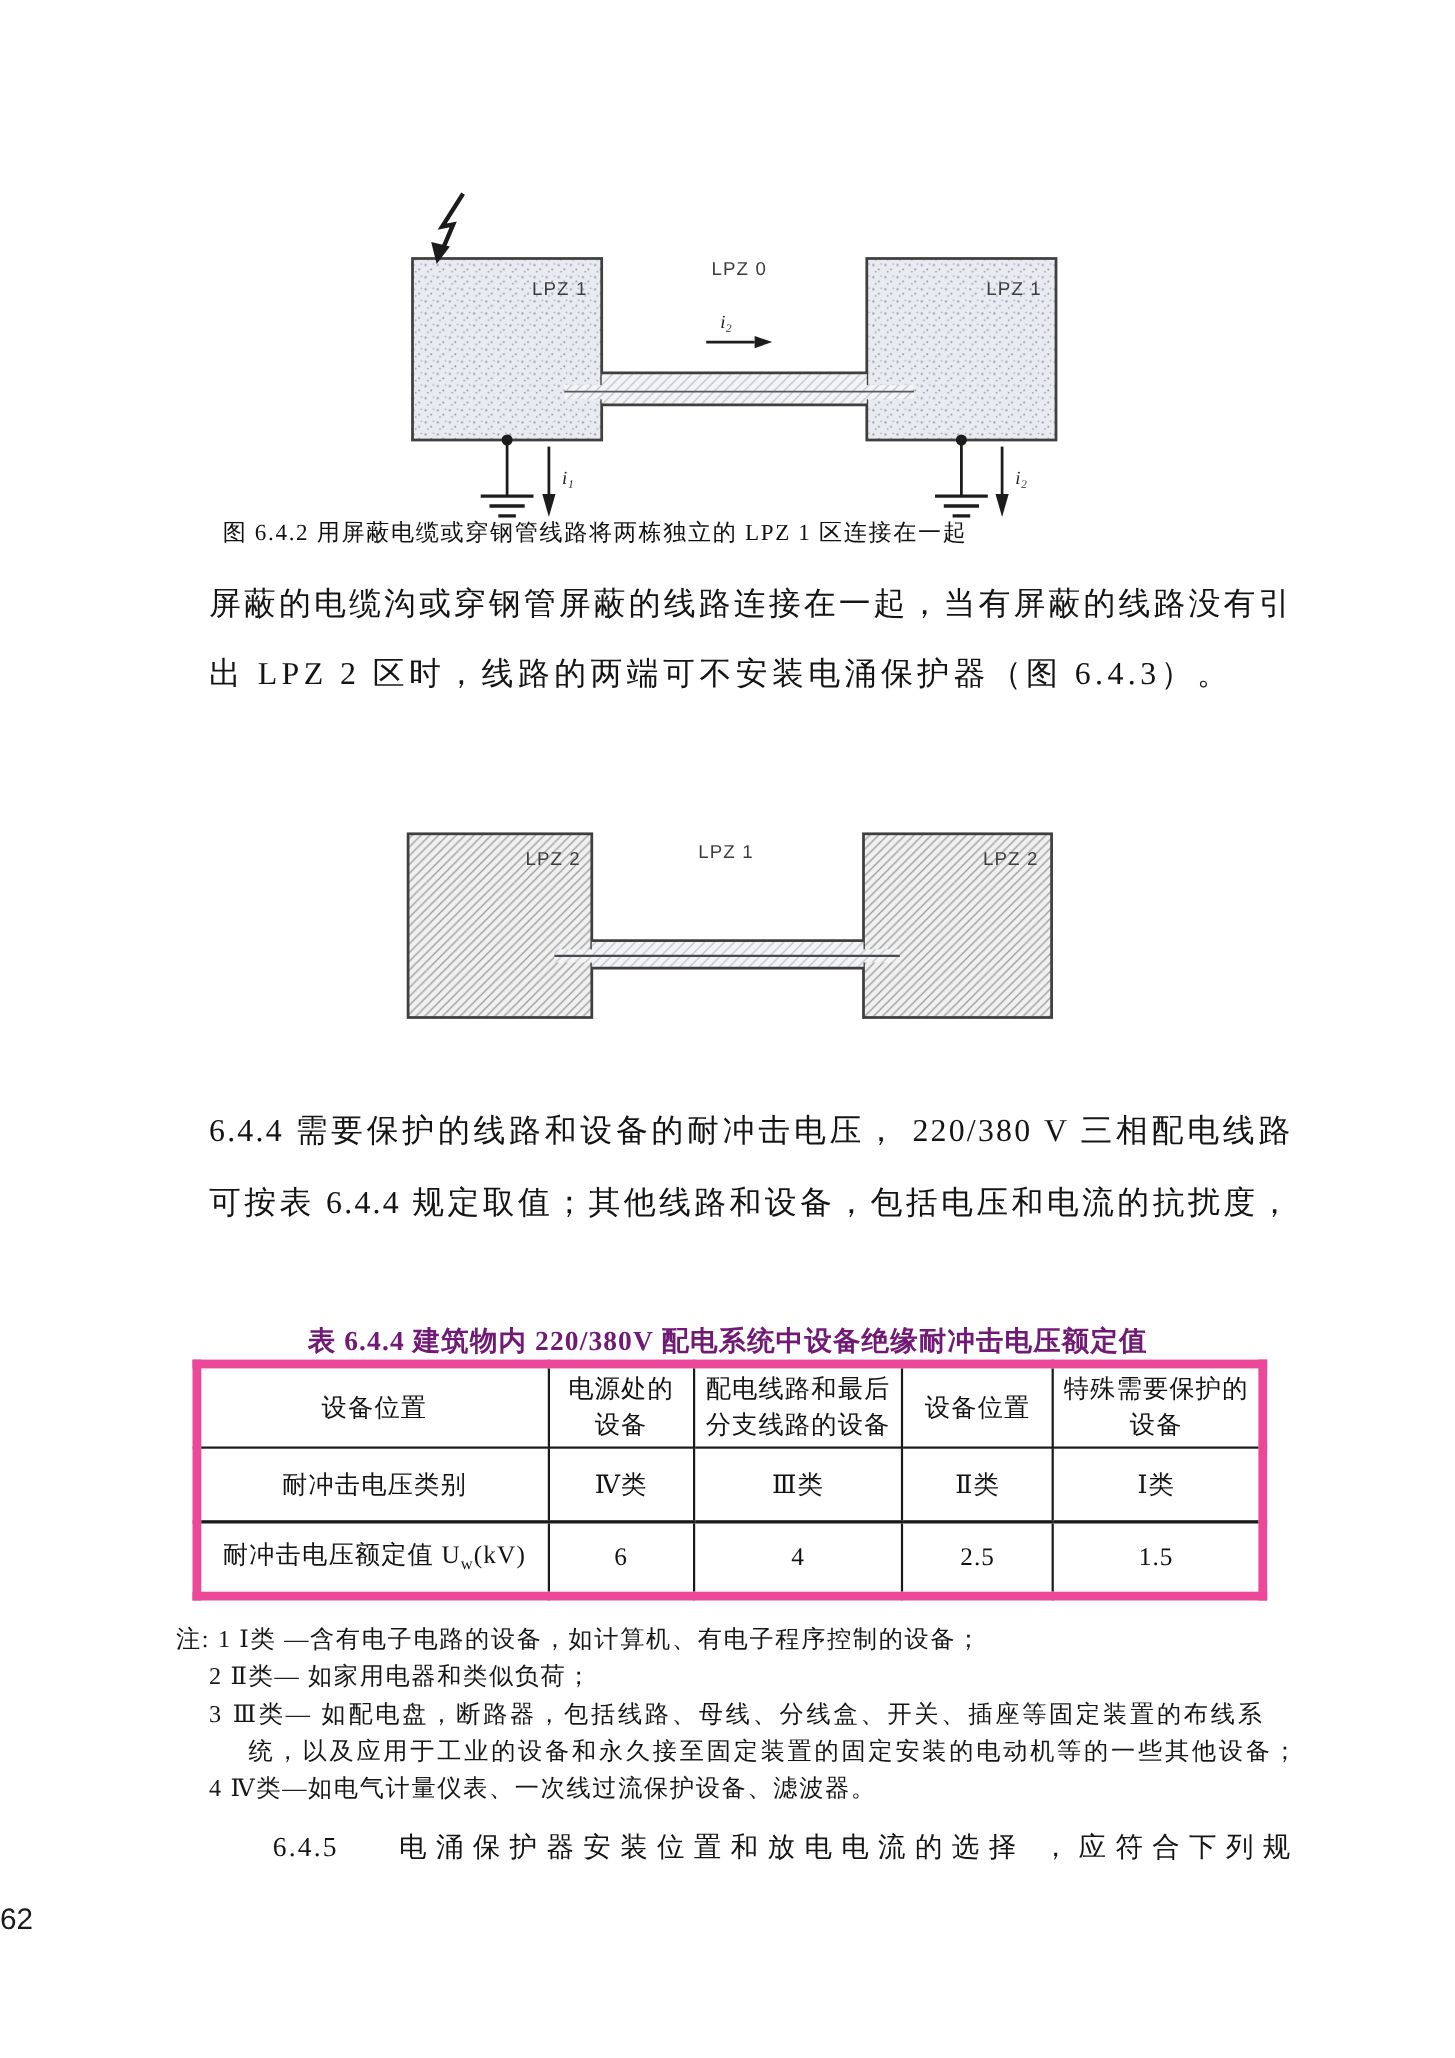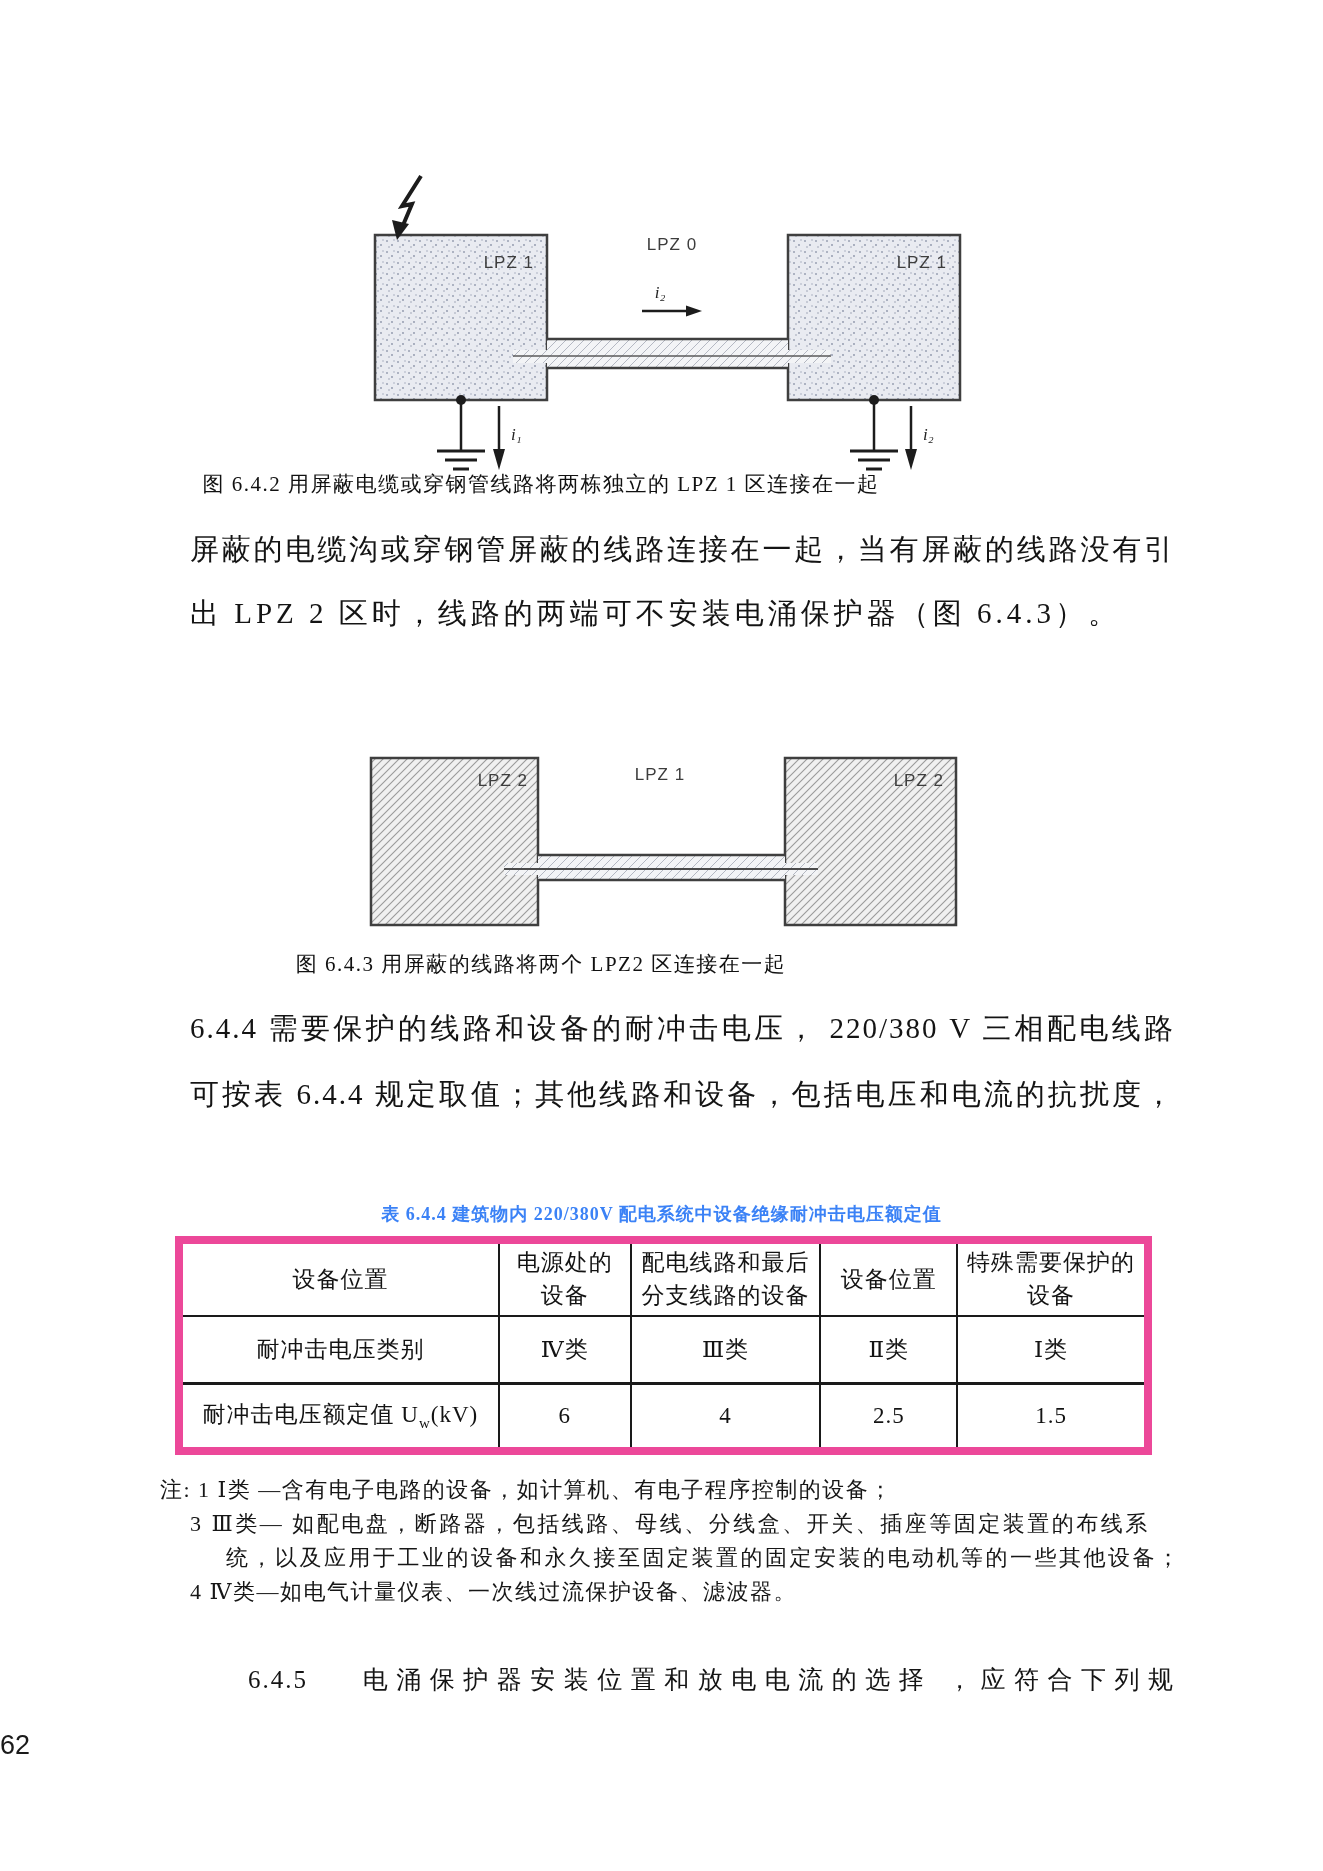--- a/index.html
+++ b/index.html
@@ -23,21 +23,21 @@
     font-size:21px;letter-spacing:1.5px;color:#111;
   }
   
   .para{left:190px;width:985px;font-size:29px;color:#141414;}
   .pline{line-height:64px;height:64px;text-align:justify;text-align-last:justify;letter-spacing:2px;white-space:nowrap;}
   .pline.last{text-align-last:left;letter-spacing:4px;}
   .p644 .pline{line-height:66px;height:66px;}
   
   .tbl-title{
     left:0;width:1323px;text-align:center;
-    font-size:18px;font-weight:bold;letter-spacing:1px;color:#3b82f6;
+    font-size:25px;font-weight:bold;letter-spacing:1px;color:#701a75;
   }
   
   table.t644{
     border-collapse:collapse;table-layout:fixed;
     width:977px;font-size:23px;color:#131313;
     border:8px solid #ec4899;
   }
   table.t644 td{
     border:2px solid #1a1a1a;
     text-align:center;vertical-align:middle;
@@ -157,21 +157,20 @@
     <rect x="538" y="106" width="247" height="23" fill="url(#diagLight)"></rect>
     <line x1="538" y1="105" x2="785" y2="105" stroke="#3f3f3f" stroke-width="2.5"></line>
     <line x1="504" y1="119" x2="818" y2="119" stroke="#4a4a4a" stroke-width="2"></line>
     <line x1="538" y1="130" x2="785" y2="130" stroke="#3f3f3f" stroke-width="2.5"></line>
 
     <text class="fig-label" x="528" y="36" text-anchor="end">LPZ 2</text>
     <text class="fig-label" x="660" y="30" text-anchor="middle">LPZ 1</text>
     <text class="fig-label" x="944" y="36" text-anchor="end">LPZ 2</text>
   </svg>
 
-  <div class="abs caption" style="top:950px;">图 6.4.3 用屏蔽的线路将两个 LPZ2 区连接在一起</div>
 
   <div class="abs para p644" style="top:995px;">
     <div class="pline">6.4.4 需要保护的线路和设备的耐冲击电压， 220/380 V 三相配电线路</div>
     <div class="pline">可按表 6.4.4 规定取值；其他线路和设备，包括电压和电流的抗扰度，</div>
   </div>
 
   <div class="abs tbl-title" style="top:1202px;">表 6.4.4 建筑物内 220/380V 配电系统中设备绝缘耐冲击电压额定值</div>
 
   <table class="abs t644" style="left:175px;top:1236px;">
     <colgroup>
@@ -204,20 +203,21 @@
         <td>6</td>
         <td>4</td>
         <td>2.5</td>
         <td>1.5</td>
       </tr>
     </tbody>
   </table>
 
   <div class="abs notes" style="top:1473px;">
     <div class="note-line">注: 1 Ⅰ类 —含有电子电路的设备，如计算机、有电子程序控制的设备；</div>
+    <div class="note-line note-ind1">2 Ⅱ类— 如家用电器和类似负荷；</div>
     <div class="note-line note-ind1 note-wide">3 Ⅲ类— 如配电盘，断路器，包括线路、母线、分线盒、开关、插座等固定装置的布线系</div>
     <div class="note-line note-ind2">统，以及应用于工业的设备和永久接至固定装置的固定安装的电动机等的一些其他设备；</div>
     <div class="note-line note-ind1">4 Ⅳ类—如电气计量仪表、一次线过流保护设备、滤波器。</div>
   </div>
 
   <div class="abs p645" style="top:1658px;">6.4.5　 电涌保护器安装位置和放电电流的选择 ，应符合下列规</div>
 
   <div class="abs pagenum" style="top:1730px;">62</div>
 
 </div>

